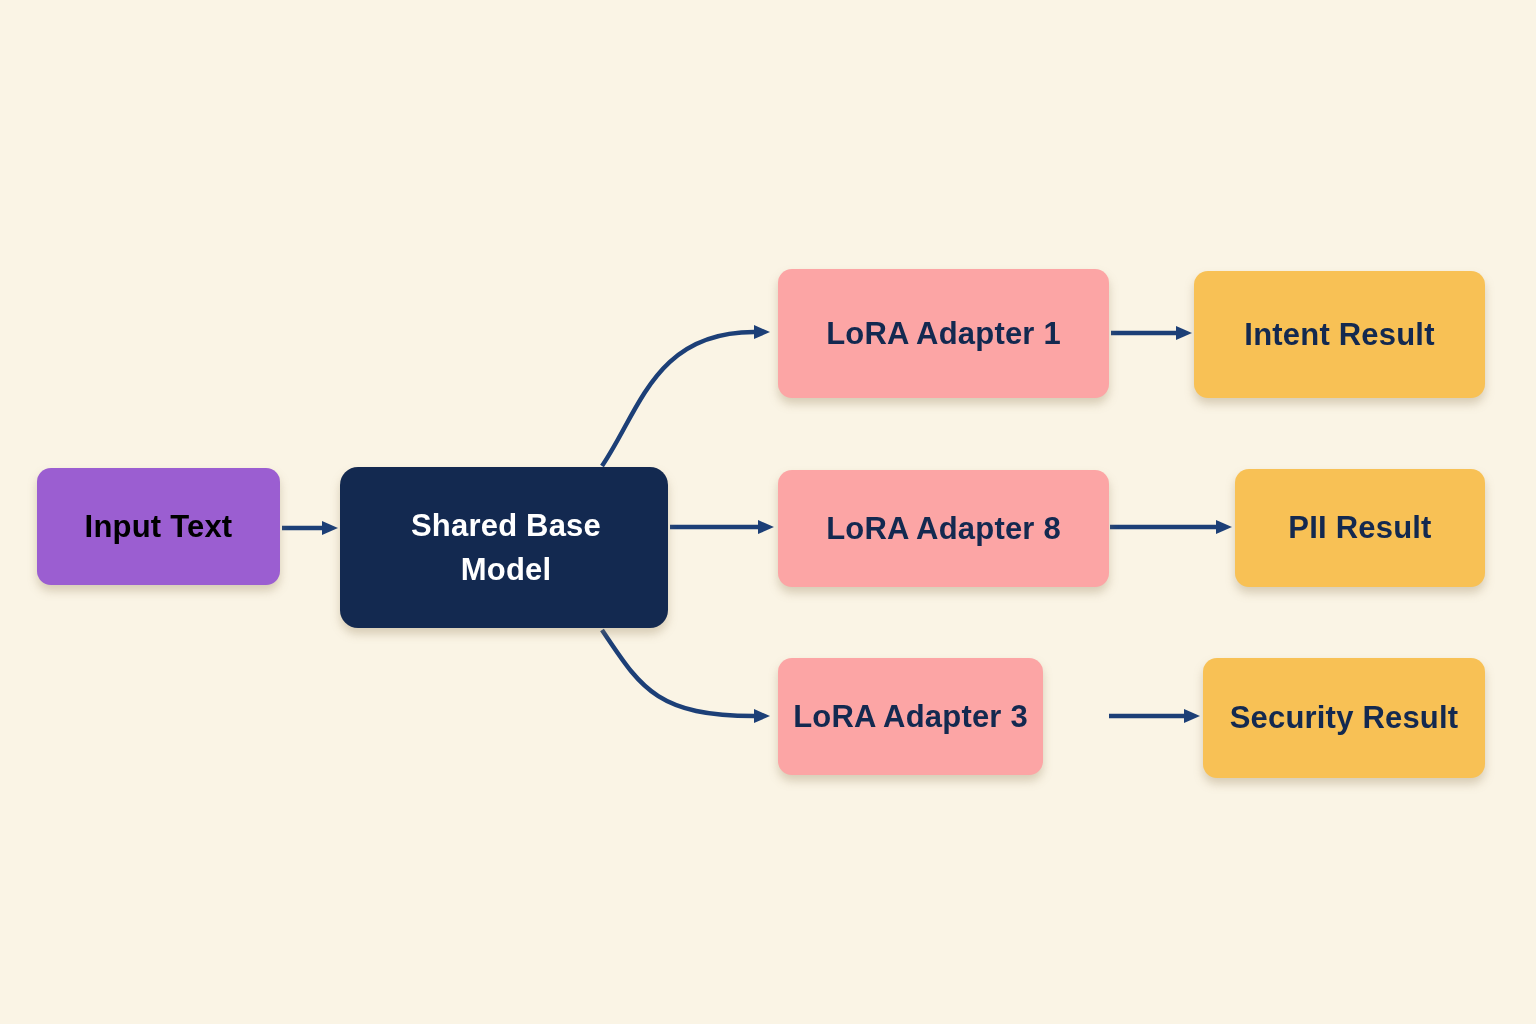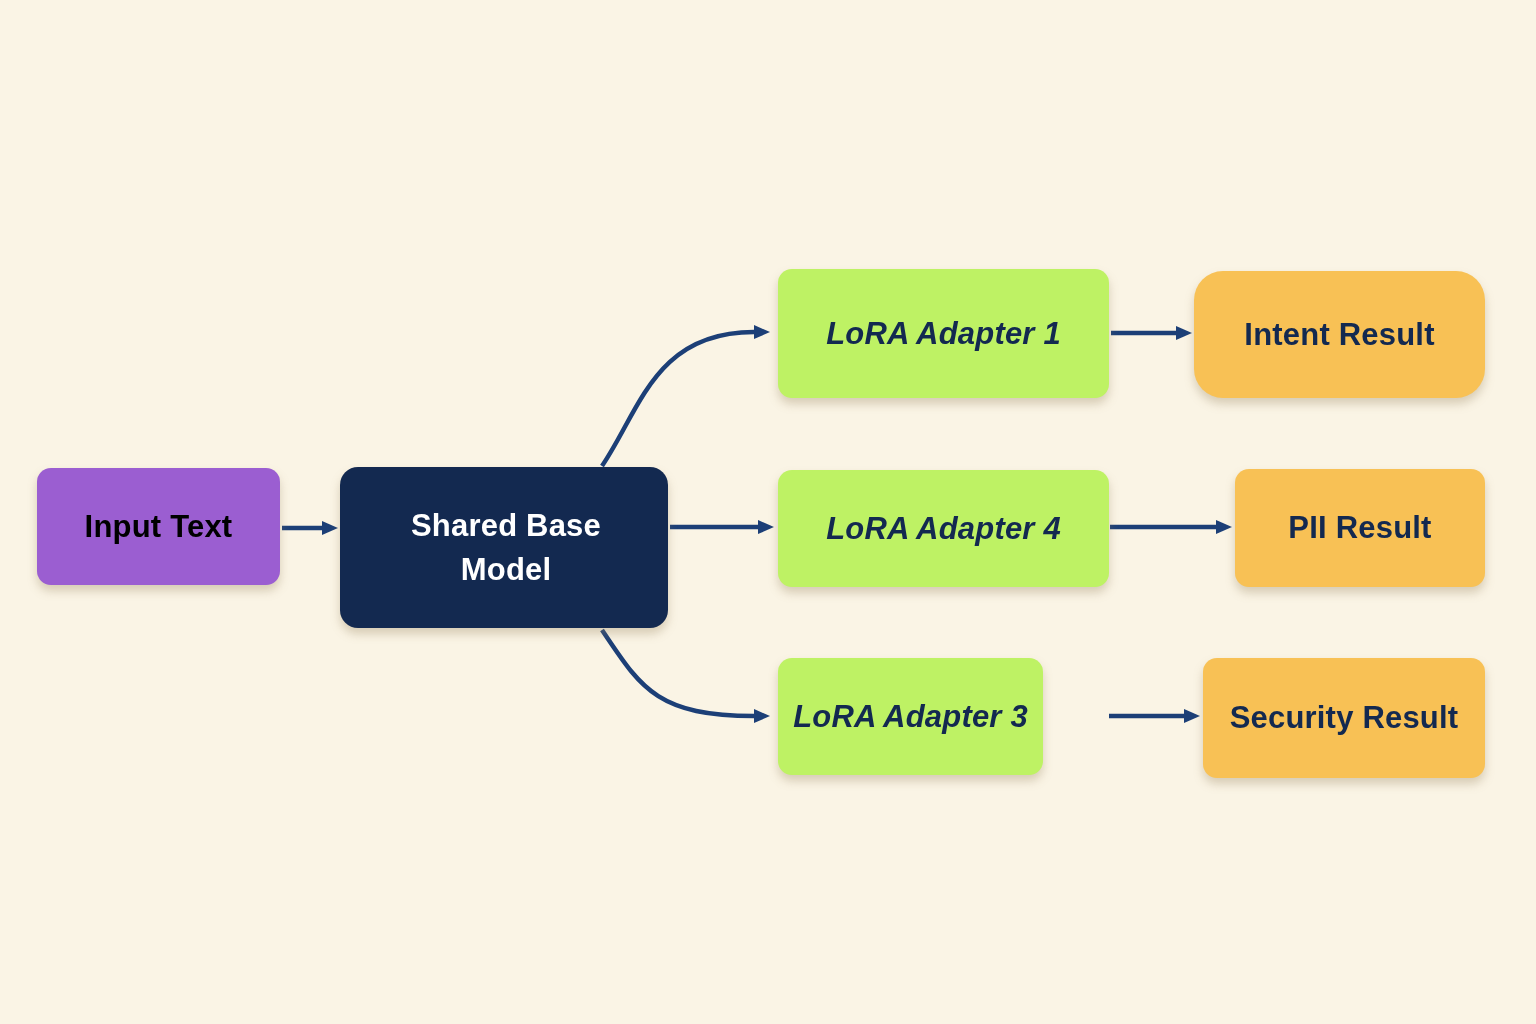--- a/index.html
+++ b/index.html
@@ -49,32 +49,31 @@
     left: 340px; top: 467px; width: 328px; height: 161px;
     background: #132950;
     color: #ffffff;
     border-radius: 18px;
     justify-content: flex-start;
     text-align: center;
     padding-left: 44px;
     padding-right: 40px;
   }
   .node-adapter {
-    background: #bef264;
+    background: #fca5a5;
     color: #132950;
-    font-style: italic;
   }
   .node-lora1 { left: 778px; top: 269px; width: 331px; height: 129px; }
   .node-lora2 { left: 778px; top: 470px; width: 331px; height: 117px; }
   .node-lora3 { left: 778px; top: 658px; width: 265px; height: 117px; }
   .node-result {
     background: #f8c155;
     color: #132950;
   }
-  .node-intent   { left: 1194px; top: 271px; width: 291px; height: 127px; border-radius: 29px; }
+  .node-intent   { left: 1194px; top: 271px; width: 291px; height: 127px; }
   .node-pii      { left: 1235px; top: 469px; width: 250px; height: 118px; }
   .node-security { left: 1203px; top: 658px; width: 282px; height: 120px; }
 </style>
 </head>
 <body>
 
 <div class="canvas">
 
   <svg class="edges" viewBox="0 0 1536 1024" xmlns="http://www.w3.org/2000/svg">
     <defs>
@@ -90,21 +89,21 @@
     <path class="edge" d="M 1110 527 H 1216" marker-end="url(#arrowhead)"></path>
     <path class="edge" d="M 1109 716 H 1184" marker-end="url(#arrowhead)"></path>
   </svg>
 
   <div class="node node-input">Input Text</div>
 
   <div class="node node-base">Shared Base Model</div>
 
   <div class="node node-adapter node-lora1">LoRA Adapter 1</div>
 
-  <div class="node node-adapter node-lora2">LoRA Adapter 4</div>
+  <div class="node node-adapter node-lora2">LoRA Adapter 8</div>
 
   <div class="node node-adapter node-lora3">LoRA Adapter 3</div>
 
   <div class="node node-result node-intent">Intent Result</div>
 
   <div class="node node-result node-pii">PII Result</div>
 
   <div class="node node-result node-security">Security Result</div>
 
 </div>

